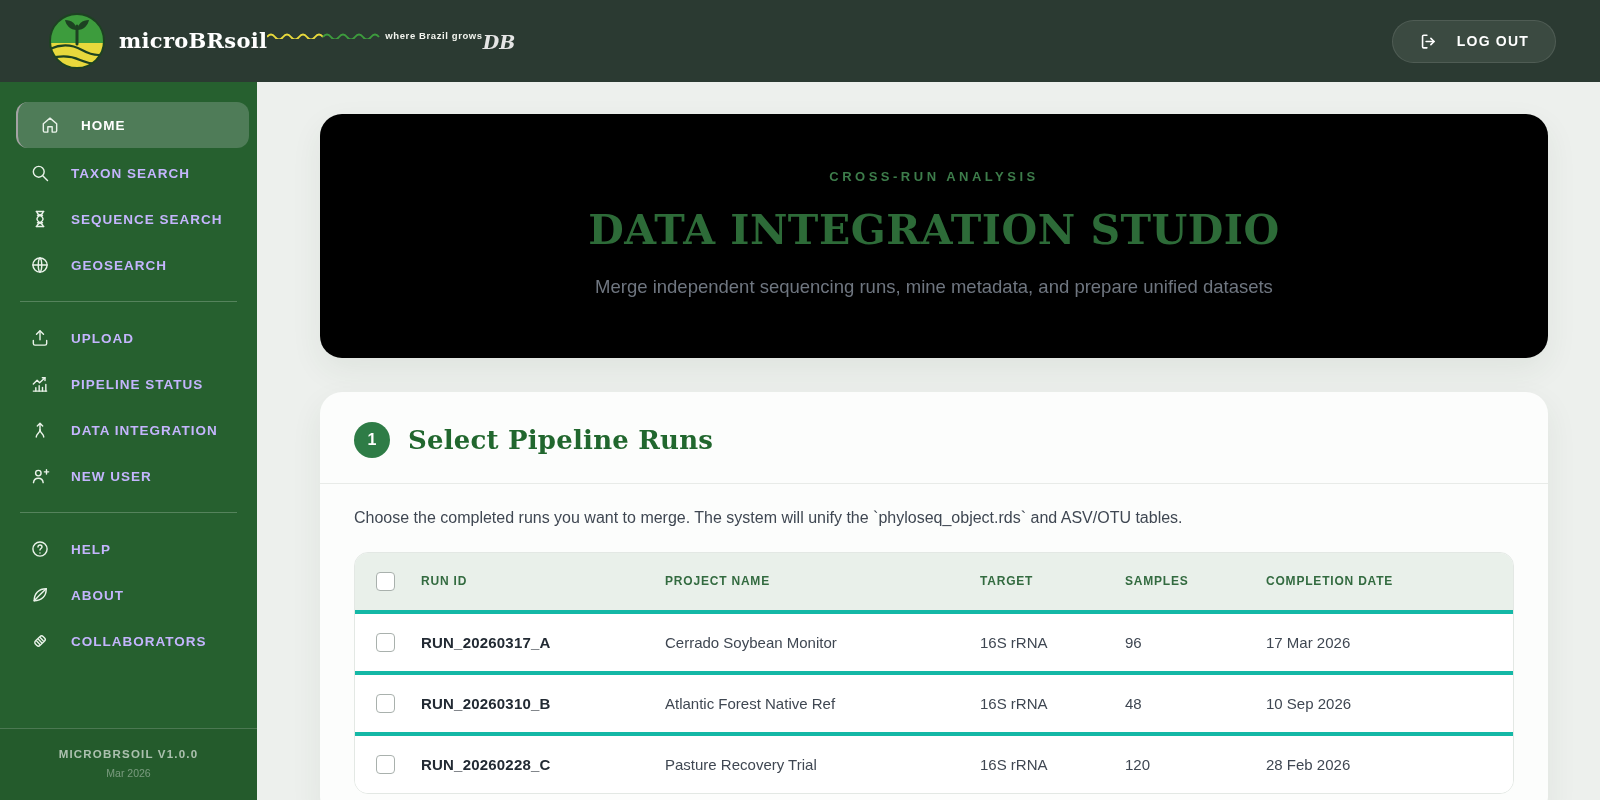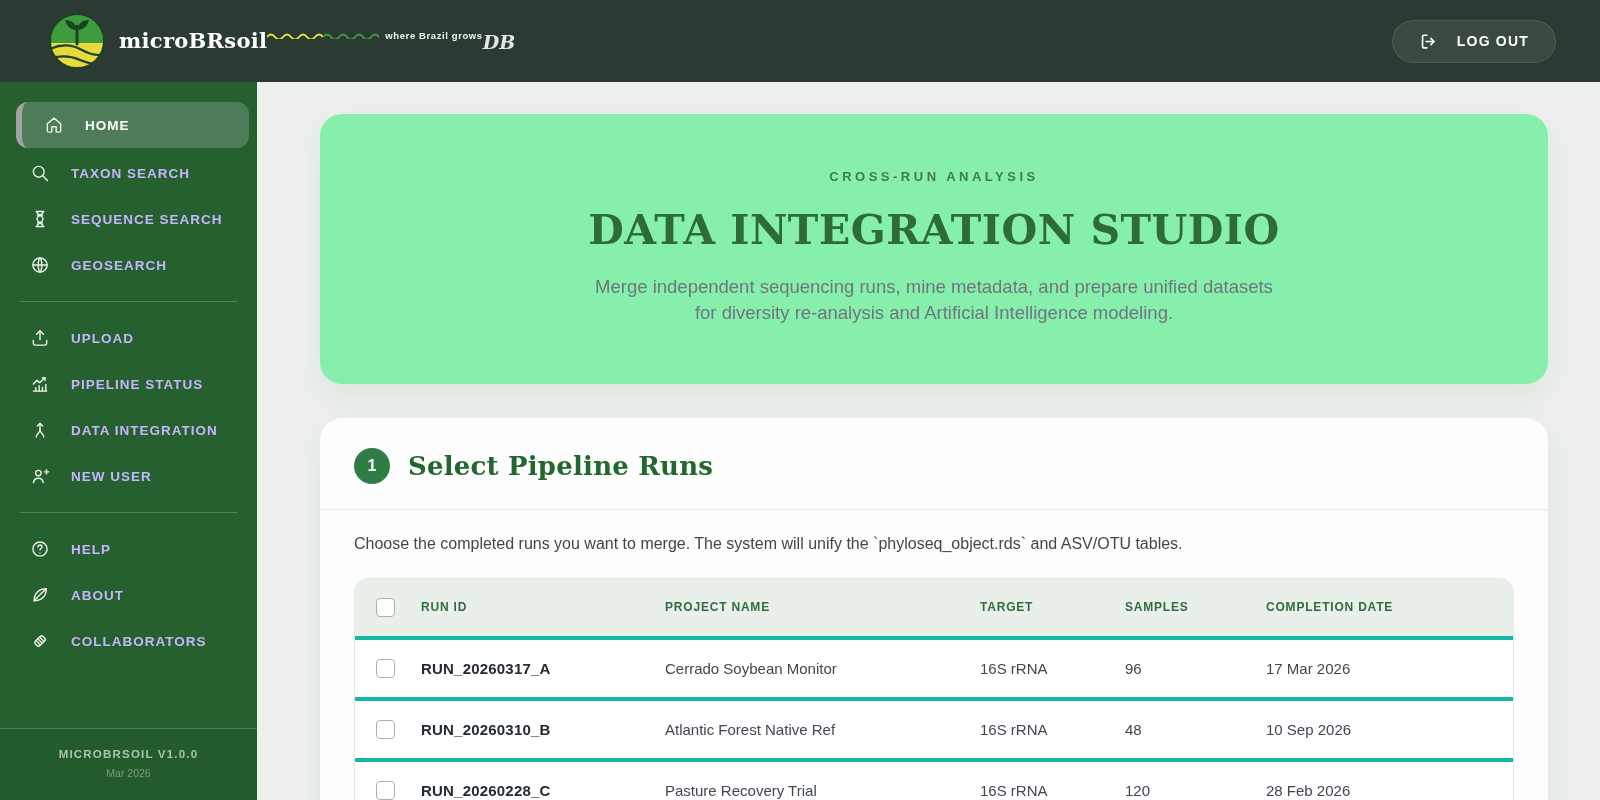--- a/index.html
+++ b/index.html
@@ -18,30 +18,30 @@
   .brand-db { font-family:"DejaVu Serif", serif; font-style:italic; font-weight:700; font-size:19px; color:#e5e5e5; align-self:flex-end; margin-top:-3px; line-height:1; }
   .logout-btn { display:flex; align-items:center; gap:19px; background:#3b4a41; border:1px solid rgba(255,255,255,.10); border-radius:24px; padding:11px 26px; color:#ffffff; font-size:14px; font-weight:700; letter-spacing:1.2px; cursor:pointer; font-family:"Liberation Sans", sans-serif; }
 
   
   .body { flex:1; display:flex; min-height:0; }
 
   
   .sidebar { width:257px; flex:0 0 257px; background:#26602f; display:flex; flex-direction:column; padding-top:20px; }
   .nav-item { height:46px; display:flex; align-items:center; gap:21px; padding:0 14px 0 30px; color:#c4b5fd; font-size:13.5px; font-weight:600; letter-spacing:1px; cursor:pointer; flex:0 0 auto; }
   .nav-item svg { width:20px; height:20px; flex:0 0 20px; stroke:#e9f2e9; fill:none; stroke-width:1.7; stroke-linecap:round; stroke-linejoin:round; }
-  .nav-item.active { background:#4f7c58; border-left:6px solid #a3a3a3; border-radius:12px; margin:0 8px 2px 16px; padding:0 14px 0 22px; color:#ffffff; }
+  .nav-item.active { background:#4f7c58; border-left:2px solid #a3a3a3; border-radius:12px; margin:0 8px 2px 16px; padding:0 14px 0 22px; color:#ffffff; }
   .nav-divider { height:1px; background:rgba(255,255,255,.22); margin:13px 20px; flex:0 0 1px; }
   .sidebar-spacer { flex:1; }
   .sidebar-footer { border-top:1px solid rgba(255,255,255,.18); background:rgba(0,0,0,.05); padding:19px 0 21px; text-align:center; }
   .version { color:rgba(255,255,255,.62); font-size:11.5px; font-weight:700; letter-spacing:1.2px; }
   .build-date { margin-top:7px; color:rgba(255,255,255,.38); font-size:10.5px; }
 
   
   .main { flex:1; min-width:0; padding:32px 52px 0 63px; overflow:hidden; }
-  .hero-card { background:#86efac; border-radius:22px; box-shadow:0 12px 32px rgba(40,70,48,.07); padding:55px 60px 58px; text-align:center; }
+  .hero-card { background:#000000; border-radius:22px; box-shadow:0 12px 32px rgba(40,70,48,.07); padding:55px 60px 58px; text-align:center; }
   .eyebrow { color:#3d7d4b; font-size:13px; font-weight:700; letter-spacing:3.5px; }
   .hero-title { margin-top:22px; font-family:"DejaVu Serif", serif; font-weight:700; font-size:41px; color:#2d6b38; letter-spacing:.5px; }
   .hero-sub { margin-top:20px; color:#6f7680; font-size:18.5px; line-height:1.4; }
 
   .section-card { margin-top:34px; background:#fcfdfc; border-radius:22px; box-shadow:0 12px 32px rgba(40,70,48,.07); padding-bottom:10px; }
   .section-head { display:flex; align-items:center; gap:18px; padding:30px 34px 25px; }
   .step-badge { width:36px; height:36px; border-radius:50%; background:#2e7c46; color:#ffffff; display:flex; align-items:center; justify-content:center; font-size:16px; font-weight:700; }
   .section-title { font-family:"DejaVu Serif", serif; font-weight:700; font-size:26px; color:#21672e; letter-spacing:.2px; }
   .section-divider { height:1px; background:#e8ebe8; }
   .section-body { padding:25px 34px 14px; }
@@ -216,21 +216,20 @@
       </div>
     </div>
 
     <div class="main">
 
       <div class="hero-card">
         <div class="eyebrow">CROSS-RUN ANALYSIS</div>
         <div class="hero-title">DATA INTEGRATION STUDIO</div>
         <div class="hero-sub">
           <div>Merge independent sequencing runs, mine metadata, and prepare unified datasets</div>
-          <div>for diversity re-analysis and Artificial Intelligence modeling.</div>
         </div>
       </div>
 
       <div class="section-card">
         <div class="section-head">
           <div class="step-badge">1</div>
           <div class="section-title">Select Pipeline Runs</div>
         </div>
         <div class="section-divider"></div>
         <div class="section-body">

